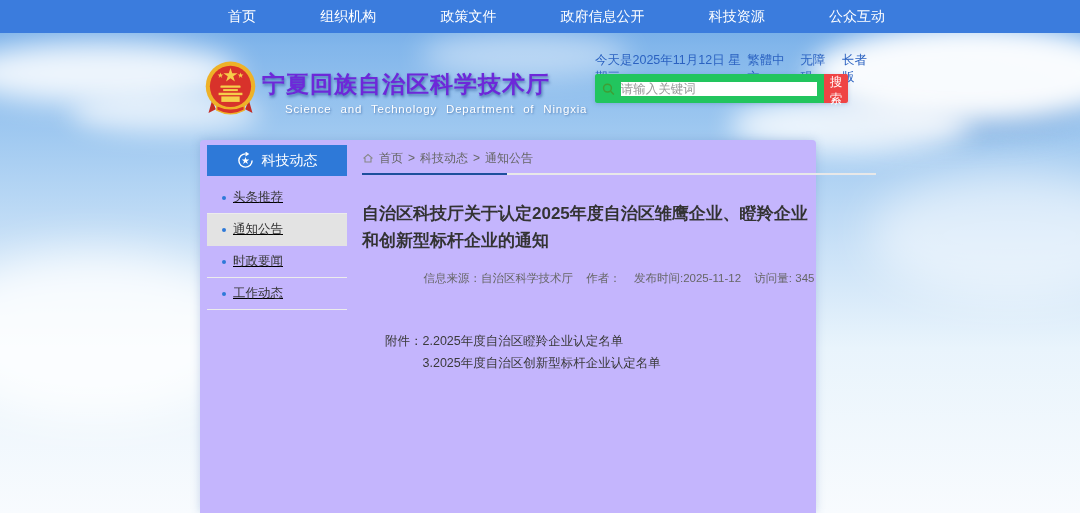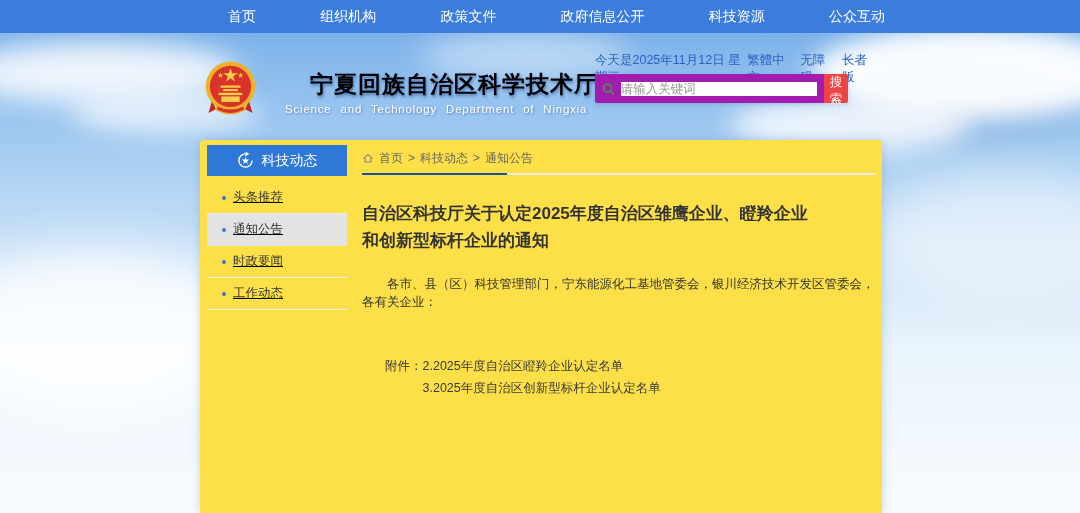--- a/index.html
+++ b/index.html
@@ -20,42 +20,42 @@
   .c8 { left:420px; top:32px; width:210px; height:46px; background:rgba(255,255,255,.45); filter:blur(14px); }
 
   
   .topnav { position:absolute; top:0; left:0; right:0; height:33px; background:#3b7cdd; z-index:5; }
   .topnav-inner { height:100%; display:flex; align-items:center; justify-content:space-between; padding:0 195px 0 228px; }
   .topnav a { color:#fff; font-size:14px; text-decoration:none; cursor:pointer; }
 
   
   .logo-block { position:absolute; left:203px; top:58px; display:flex; z-index:4; cursor:pointer; }
   .emblem { width:55px; height:64px; }
-  .site-title { position:absolute; left:262px; top:69px; font-size:23px; font-weight:bold; color:#000000;
-    letter-spacing:1px; text-shadow:1px 2px 3px rgba(25,70,140,.6); white-space:nowrap; z-index:4;margin-left:48px; }
+  .site-title { position:absolute; left:262px; top:69px; font-size:23px; font-weight:bold; color:#6d28d9;
+    letter-spacing:1px; text-shadow:1px 2px 3px rgba(25,70,140,.6); white-space:nowrap; z-index:4; }
   .site-subtitle { position:absolute; left:273px; top:103px; font-size:11.5px; color:#fff; letter-spacing:.8px;
     word-spacing:5px; text-shadow:1px 1px 2px rgba(25,70,140,.5); white-space:nowrap; z-index:4;margin-left:12px; }
 
   .date-row { position:absolute; left:595px; top:52px; width:280px; display:flex; justify-content:space-between;
     font-size:12.5px; color:#2b62c1; z-index:4; }
   .lang-links { display:flex; gap:9px; }
   .lang-links span { cursor:pointer; }
 
   .search-bar { position:absolute; left:595px; top:74px; width:253px; height:29px; display:flex; z-index:4;
     box-shadow:0 1px 4px rgba(60,100,160,.25); }
-  .search-input-wrap { flex:1; background:#a21caf; display:flex; align-items:center; padding:0 7px; gap:6px;
+  .search-input-wrap { flex:1; background:#22c55e; display:flex; align-items:center; padding:0 7px; gap:6px;
     border-radius:2px 0 0 2px; }
   .search-input-wrap input { border:none; outline:none; font-size:12.5px; color:#333; width:100%;
     font-family:"Liberation Sans","DejaVu Sans",sans-serif; }
   .search-input-wrap input::placeholder { color:#999; }
   .search-btn { width:24px; background:#ef4444; color:#fff; font-size:12.5px; border:none; cursor:pointer;
     border-radius:0 2px 2px 0; font-family:Liberation Sans, sans-serif; }
 
   
-  .wrapper { position:absolute; left:200px; top:140px; width:682px; height:373px; background:#fde047;
+  .wrapper { position:absolute; left:200px; top:140px; width:616px; height:373px; background:#c4b5fd;
     border-radius:4px 4px 0 0; box-shadow:0 0 10px rgba(90,130,185,.3); z-index:3; }
 
   
   .sidebar { position:absolute; left:7px; top:5px; width:140px; }
   .sidebar-header { height:31px; background:#2e79d8; color:#fff; display:flex; align-items:center;
     justify-content:center; gap:8px; font-size:14px; }
   .sidebar-list { padding-top:6px;text-decoration:underline; }
   .sidebar-item { height:32px; display:flex; align-items:center; gap:7px; padding-left:15px;
     font-size:12.5px; color:#333; border-bottom:1px solid #ececec; cursor:pointer; }
   .sidebar-item .dot { width:4px; height:4px; border-radius:50%; background:#2e79d8; flex:none; }
@@ -184,23 +184,28 @@
     </div>
     <div class="bc-divider">
         <span class="blue"></span>
       </div>
 
     <div class="article-title">
       <div>自治区科技厅关于认定2025年度自治区雏鹰企业、瞪羚企业</div>
       <div>和创新型标杆企业的通知</div>
     </div>
 
+    <div class="article-meta">
+      <span>信息来源：自治区科学技术厅</span>
+      <span>作者：</span>
+      <span>发布时间:2025-11-12</span>
+      <span>访问量: 345</span>
+    </div>
 
     <div class="article-body">
-      <p>各市、县（区）科技管理部门，宁东能源化工基地管委会，银川经济技术开发区管委会，各有关企业：</p>
     </div>
 
     <div class="attachments">
       <span>附件：</span>
       <span>
         <div class="att-item">2.2025年度自治区瞪羚企业认定名单</div>
         <div class="att-item">3.2025年度自治区创新型标杆企业认定名单</div>
       </span>
     </div>
   </div>

